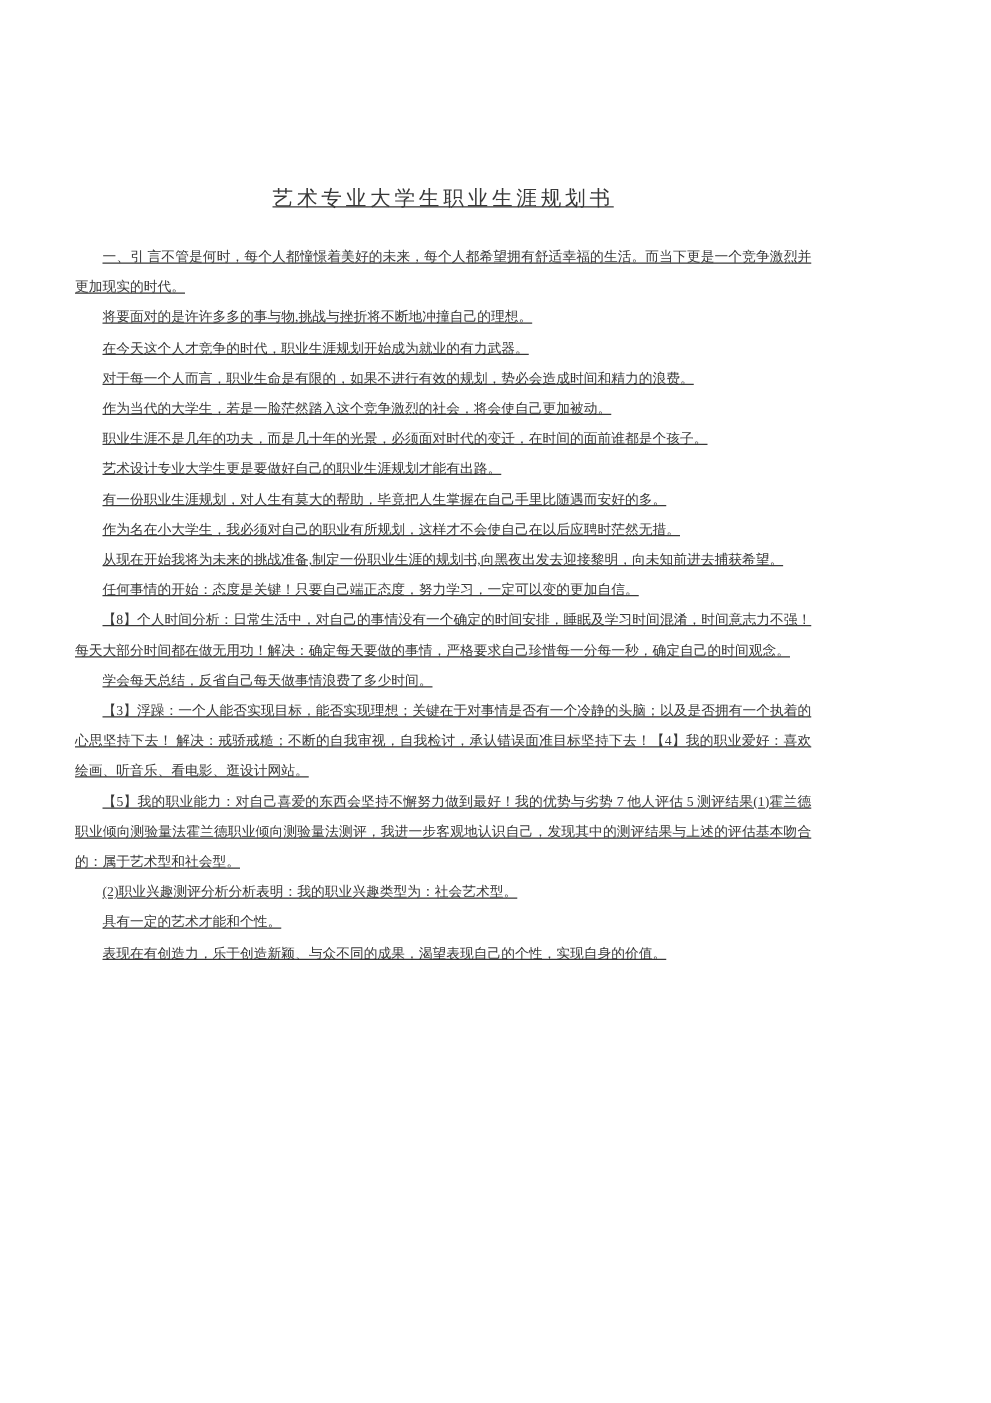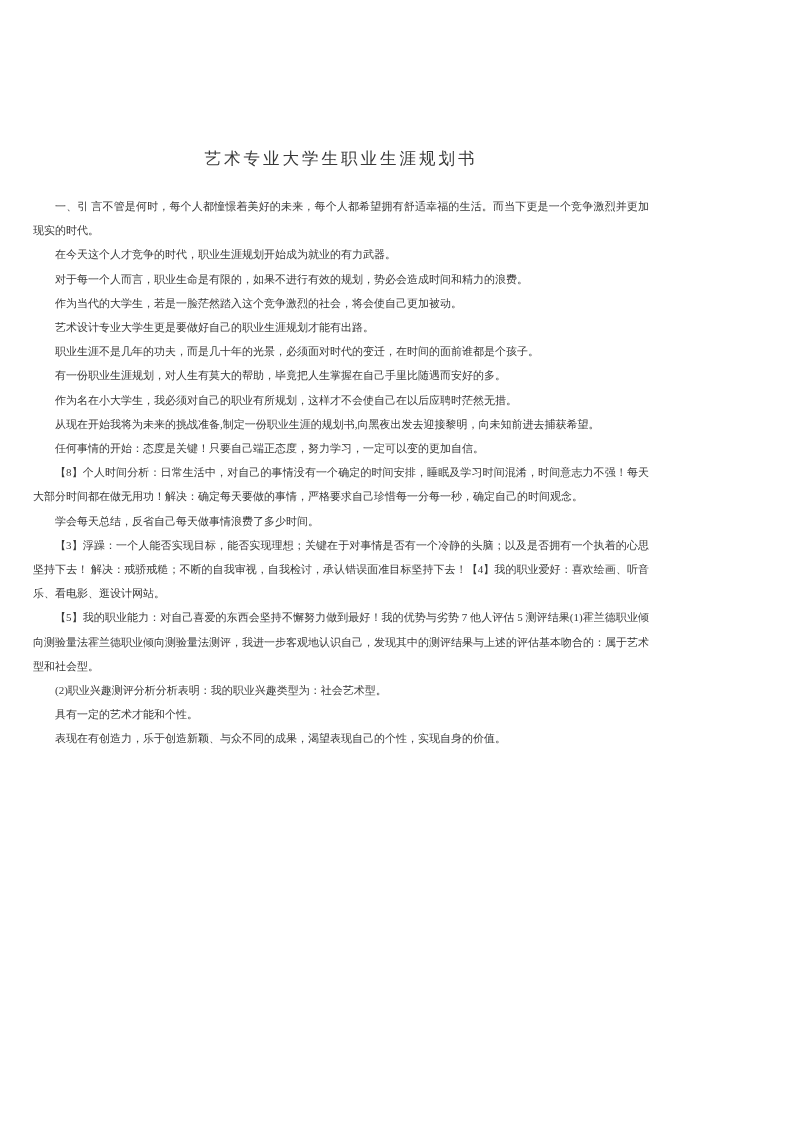--- a/index.html
+++ b/index.html
@@ -6,24 +6,25 @@
     margin: 0;
     padding: 0;
     background: #ffffff;
   }
   .page {
     position: relative;
     width: 705px;
     height: 1122px;
     box-sizing: border-box;
     background: #ffffff;
-    padding: 146px 56px 0 33px;
+    padding: 146px 56px 0 60px;
     font-family: "Liberation Serif", "DejaVu Serif", serif;
     color: #383838;
     overflow: hidden;
+    text-decoration: underline;
   }
   .doc-title {
     text-align: center;
     font-size: 16.5px;
     line-height: 26px;
     letter-spacing: 3px;
     margin: 0 0 22px 0;
     font-weight: normal;
     white-space: nowrap;
   }
@@ -37,25 +38,26 @@
     word-break: break-all;
   }
 </style>
 </head>
 <body>
 
 <div class="page">
   <h1 class="doc-title">艺术专业大学生职业生涯规划书</h1>
   <div class="doc-body">
     <p class="para">一、引 言不管是何时，每个人都憧憬着美好的未来，每个人都希望拥有舒适幸福的生活。而当下更是一个竞争激烈并更加现实的时代。</p>
+    <p class="para">将要面对的是许许多多的事与物,挑战与挫折将不断地冲撞自己的理想。</p>
     <p class="para">在今天这个人才竞争的时代，职业生涯规划开始成为就业的有力武器。</p>
     <p class="para">对于每一个人而言，职业生命是有限的，如果不进行有效的规划，势必会造成时间和精力的浪费。</p>
     <p class="para">作为当代的大学生，若是一脸茫然踏入这个竞争激烈的社会，将会使自己更加被动。</p>
+    <p class="para">职业生涯不是几年的功夫，而是几十年的光景，必须面对时代的变迁，在时间的面前谁都是个孩子。</p>
     <p class="para">艺术设计专业大学生更是要做好自己的职业生涯规划才能有出路。</p>
-    <p class="para">职业生涯不是几年的功夫，而是几十年的光景，必须面对时代的变迁，在时间的面前谁都是个孩子。</p>
     <p class="para">有一份职业生涯规划，对人生有莫大的帮助，毕竟把人生掌握在自己手里比随遇而安好的多。</p>
     <p class="para">作为名在小大学生，我必须对自己的职业有所规划，这样才不会使自己在以后应聘时茫然无措。</p>
     <p class="para">从现在开始我将为未来的挑战准备,制定一份职业生涯的规划书,向黑夜出发去迎接黎明，向未知前进去捕获希望。</p>
     <p class="para">任何事情的开始：态度是关键！只要自己端正态度，努力学习，一定可以变的更加自信。</p>
     <p class="para">【8】个人时间分析：日常生活中，对自己的事情没有一个确定的时间安排，睡眠及学习时间混淆，时间意志力不强！每天大部分时间都在做无用功！解决：确定每天要做的事情，严格要求自己珍惜每一分每一秒，确定自己的时间观念。</p>
     <p class="para">学会每天总结，反省自己每天做事情浪费了多少时间。</p>
     <p class="para">【3】浮躁：一个人能否实现目标，能否实现理想；关键在于对事情是否有一个冷静的头脑；以及是否拥有一个执着的心思坚持下去！ 解决：戒骄戒糙；不断的自我审视，自我检讨，承认错误面准目标坚持下去！【4】我的职业爱好：喜欢绘画、听音乐、看电影、逛设计网站。</p>
     <p class="para">【5】我的职业能力：对自己喜爱的东西会坚持不懈努力做到最好！我的优势与劣势 7 他人评估 5 测评结果(1)霍兰德职业倾向测验量法霍兰德职业倾向测验量法测评，我进一步客观地认识自己，发现其中的测评结果与上述的评估基本吻合的：属于艺术型和社会型。</p>
     <p class="para">(2)职业兴趣测评分析分析表明：我的职业兴趣类型为：社会艺术型。</p>
     <p class="para">具有一定的艺术才能和个性。</p>

